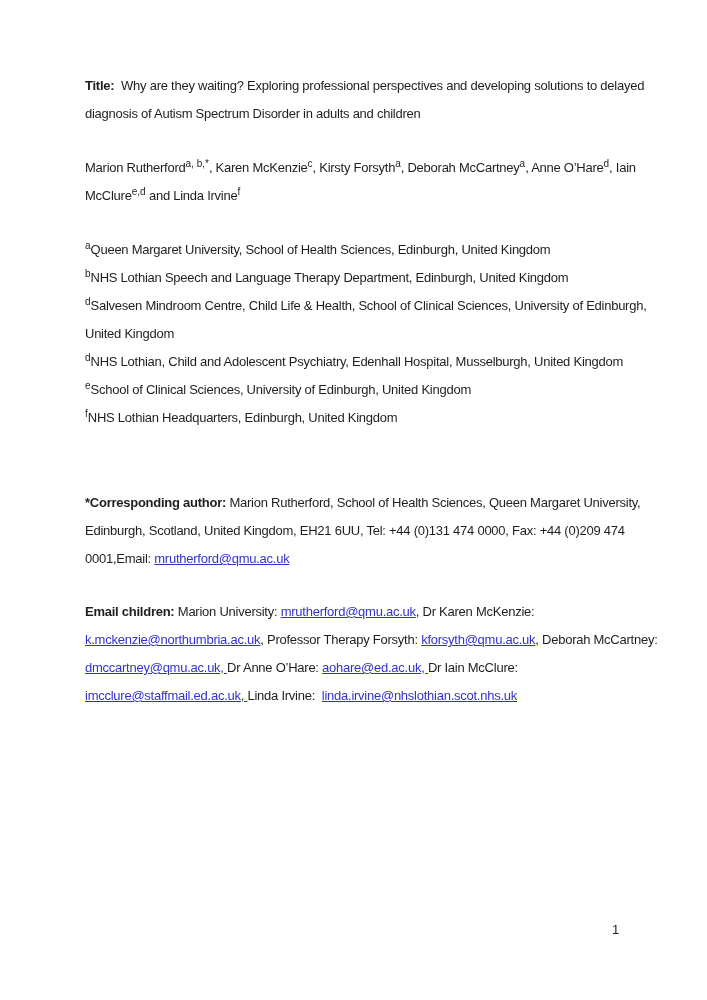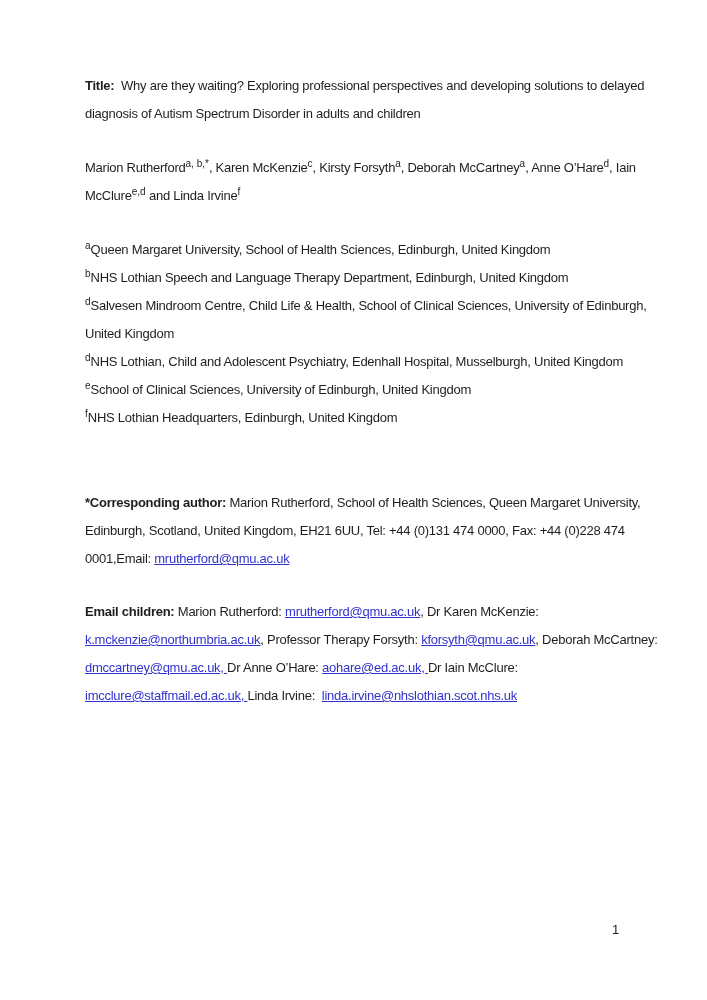--- a/index.html
+++ b/index.html
@@ -79,26 +79,26 @@
         <div class="line"><span class="run-sup">b</span><span class="run-normal">NHS Lothian Speech and Language Therapy Department, Edinburgh, United Kingdom</span></div>
         <div class="line"><span class="run-sup">d</span><span class="run-normal">Salvesen Mindroom Centre, Child Life &amp; Health, School of Clinical Sciences, University of Edinburgh,</span></div>
         <div class="line"><span class="run-normal">United Kingdom</span></div>
         <div class="line"><span class="run-sup">d</span><span class="run-normal">NHS Lothian, Child and Adolescent Psychiatry, Edenhall Hospital, Musselburgh, United Kingdom</span></div>
         <div class="line"><span class="run-sup">e</span><span class="run-normal">School of Clinical Sciences, University of Edinburgh, United Kingdom</span></div>
         <div class="line"><span class="run-sup">f</span><span class="run-normal">NHS Lothian Headquarters, Edinburgh, United Kingdom</span></div>
       </div>
 
     <div class="para para-corresponding">
         <div class="line"><span class="run-bold">*Corresponding author:</span><span class="run-normal"> Marion Rutherford, School of Health Sciences, Queen Margaret University,</span></div>
-        <div class="line"><span class="run-normal">Edinburgh, Scotland, United Kingdom, EH21 6UU, Tel: +44 (0)131 474 0000, Fax: +44 (0)228 474</span></div>
+        <div class="line"><span class="run-normal">Edinburgh, Scotland, United Kingdom, EH21 6UU, Tel: +44 (0)131 474 0000, Fax: +44 (0)209 474</span></div>
         <div class="line"><span class="run-normal">0001,Email: </span><a class="run-link">mrutherford@qmu.ac.uk</a></div>
       </div>
 
     <div class="para para-emails">
-        <div class="line"><span class="run-bold">Email children:</span><span class="run-normal"> Marion Rutherford: </span><a class="run-link">mrutherford@qmu.ac.uk</a><span class="run-normal">, Dr Karen McKenzie:</span></div>
+        <div class="line"><span class="run-bold">Email children:</span><span class="run-normal"> Marion University: </span><a class="run-link">mrutherford@qmu.ac.uk</a><span class="run-normal">, Dr Karen McKenzie:</span></div>
         <div class="line"><a class="run-link">k.mckenzie@northumbria.ac.uk</a><span class="run-normal">, Professor Therapy Forsyth: </span><a class="run-link">kforsyth@qmu.ac.uk</a><span class="run-normal">, Deborah McCartney:</span></div>
         <div class="line"><a class="run-link">dmccartney@qmu.ac.uk, </a><span class="run-normal">Dr Anne O’Hare: </span><a class="run-link">aohare@ed.ac.uk, </a><span class="run-normal">Dr Iain McClure:</span></div>
         <div class="line"><a class="run-link">imcclure@staffmail.ed.ac.uk, </a><span class="run-normal">Linda Irvine:  </span><a class="run-link">linda.irvine@nhslothian.scot.nhs.uk</a></div>
       </div>
 
   </div>
 
   <div class="page-number">1</div>
 </div>
 

